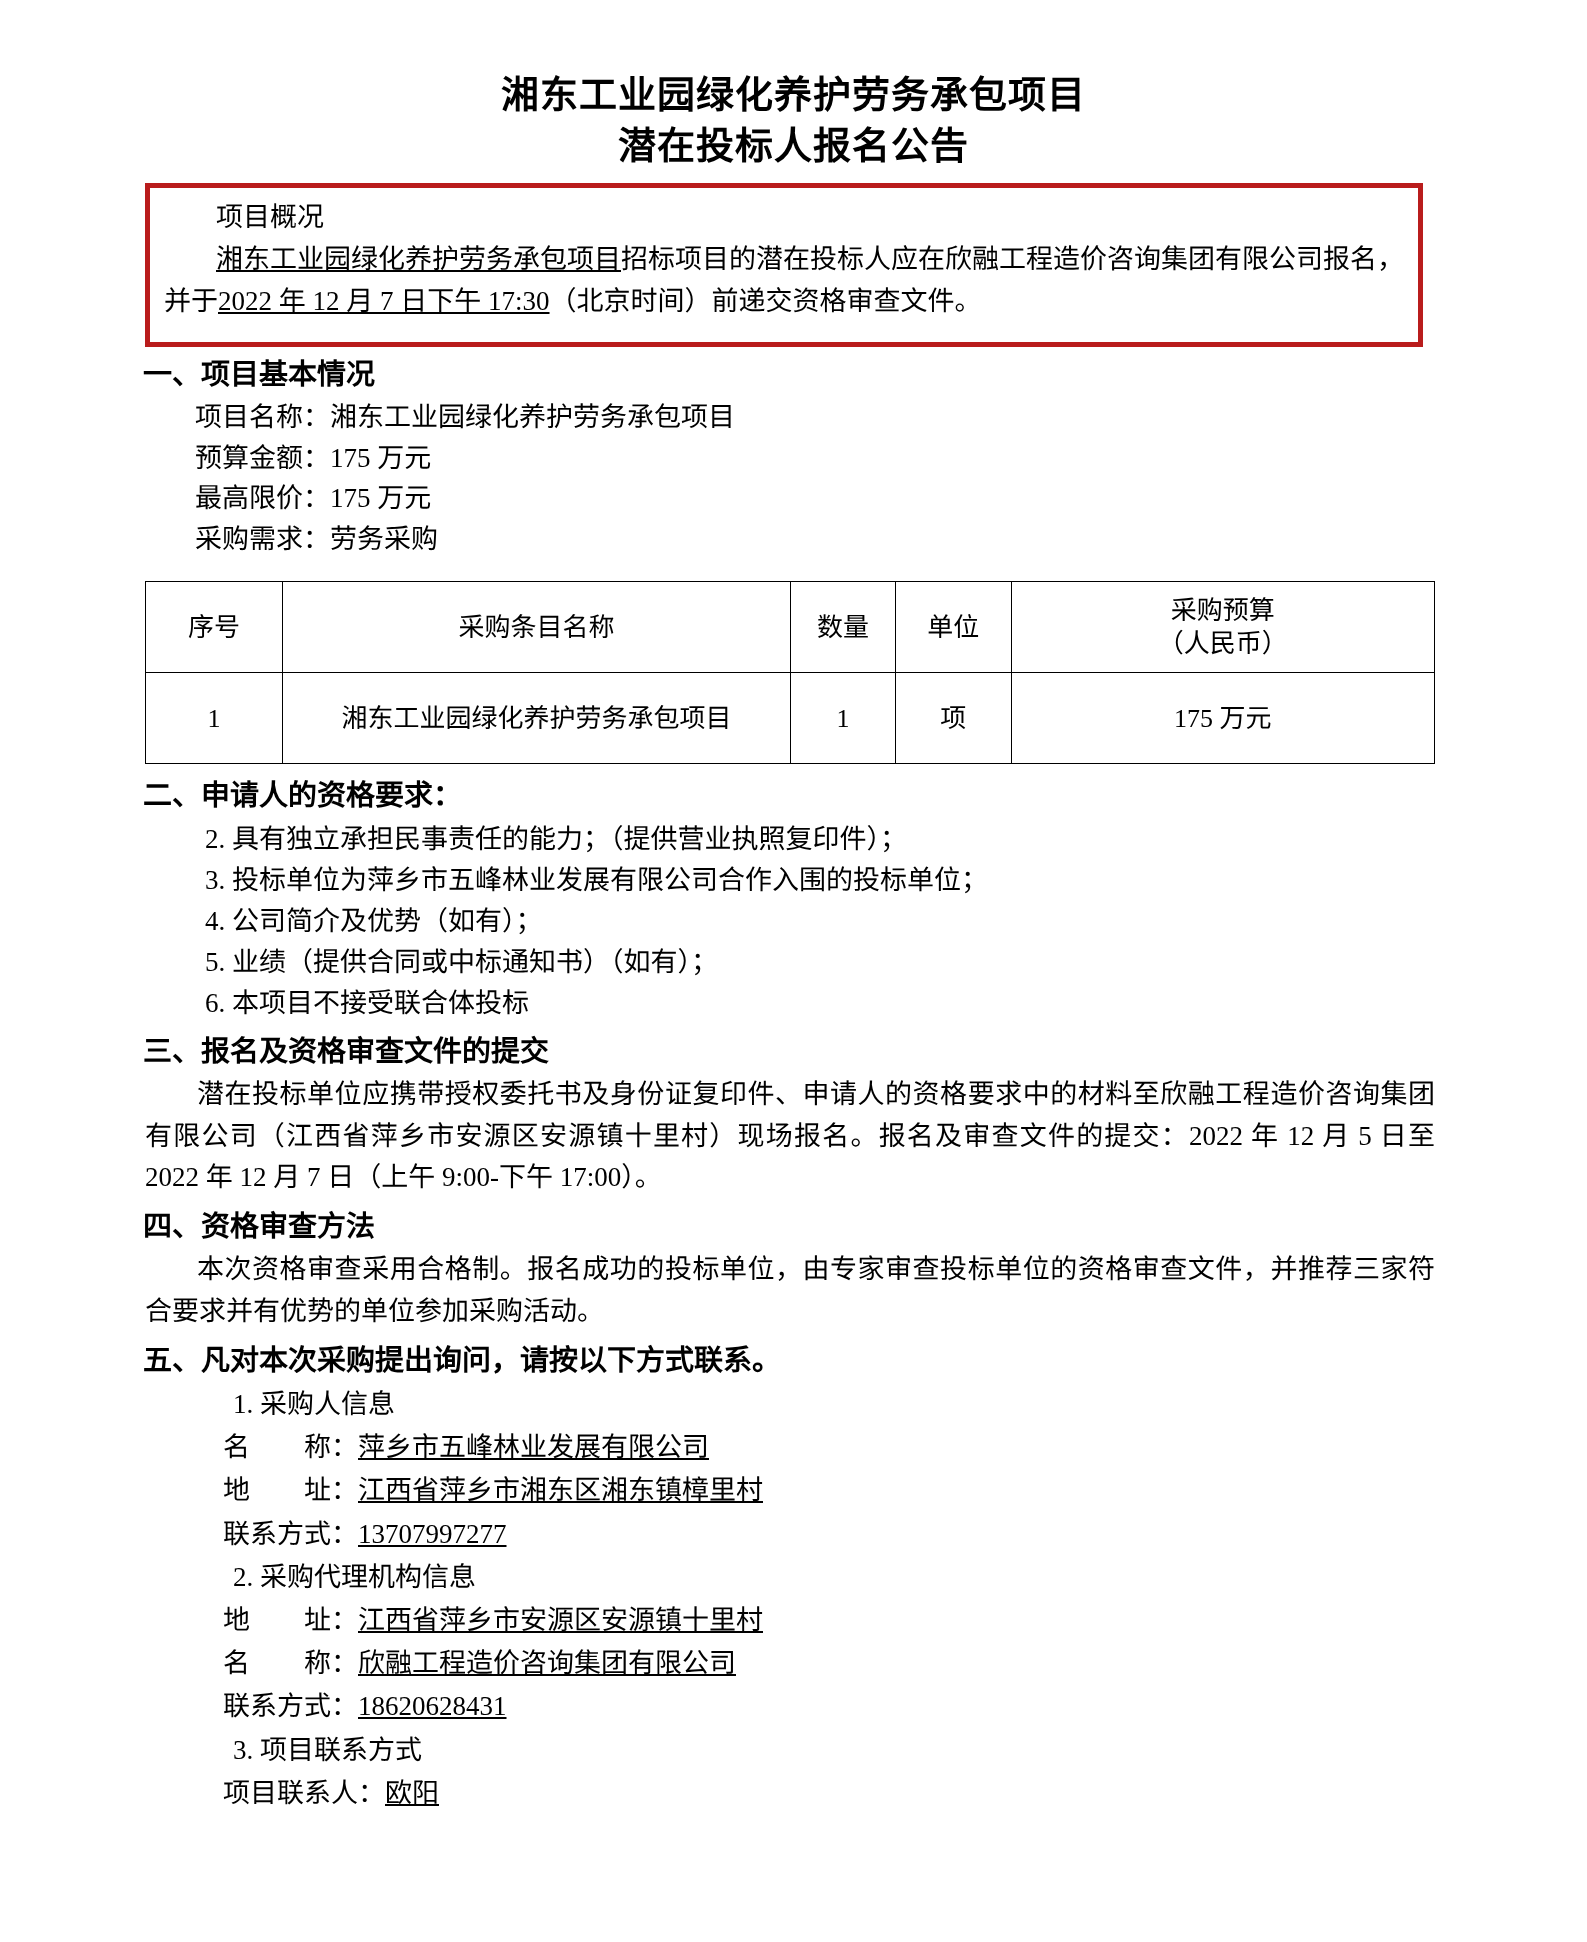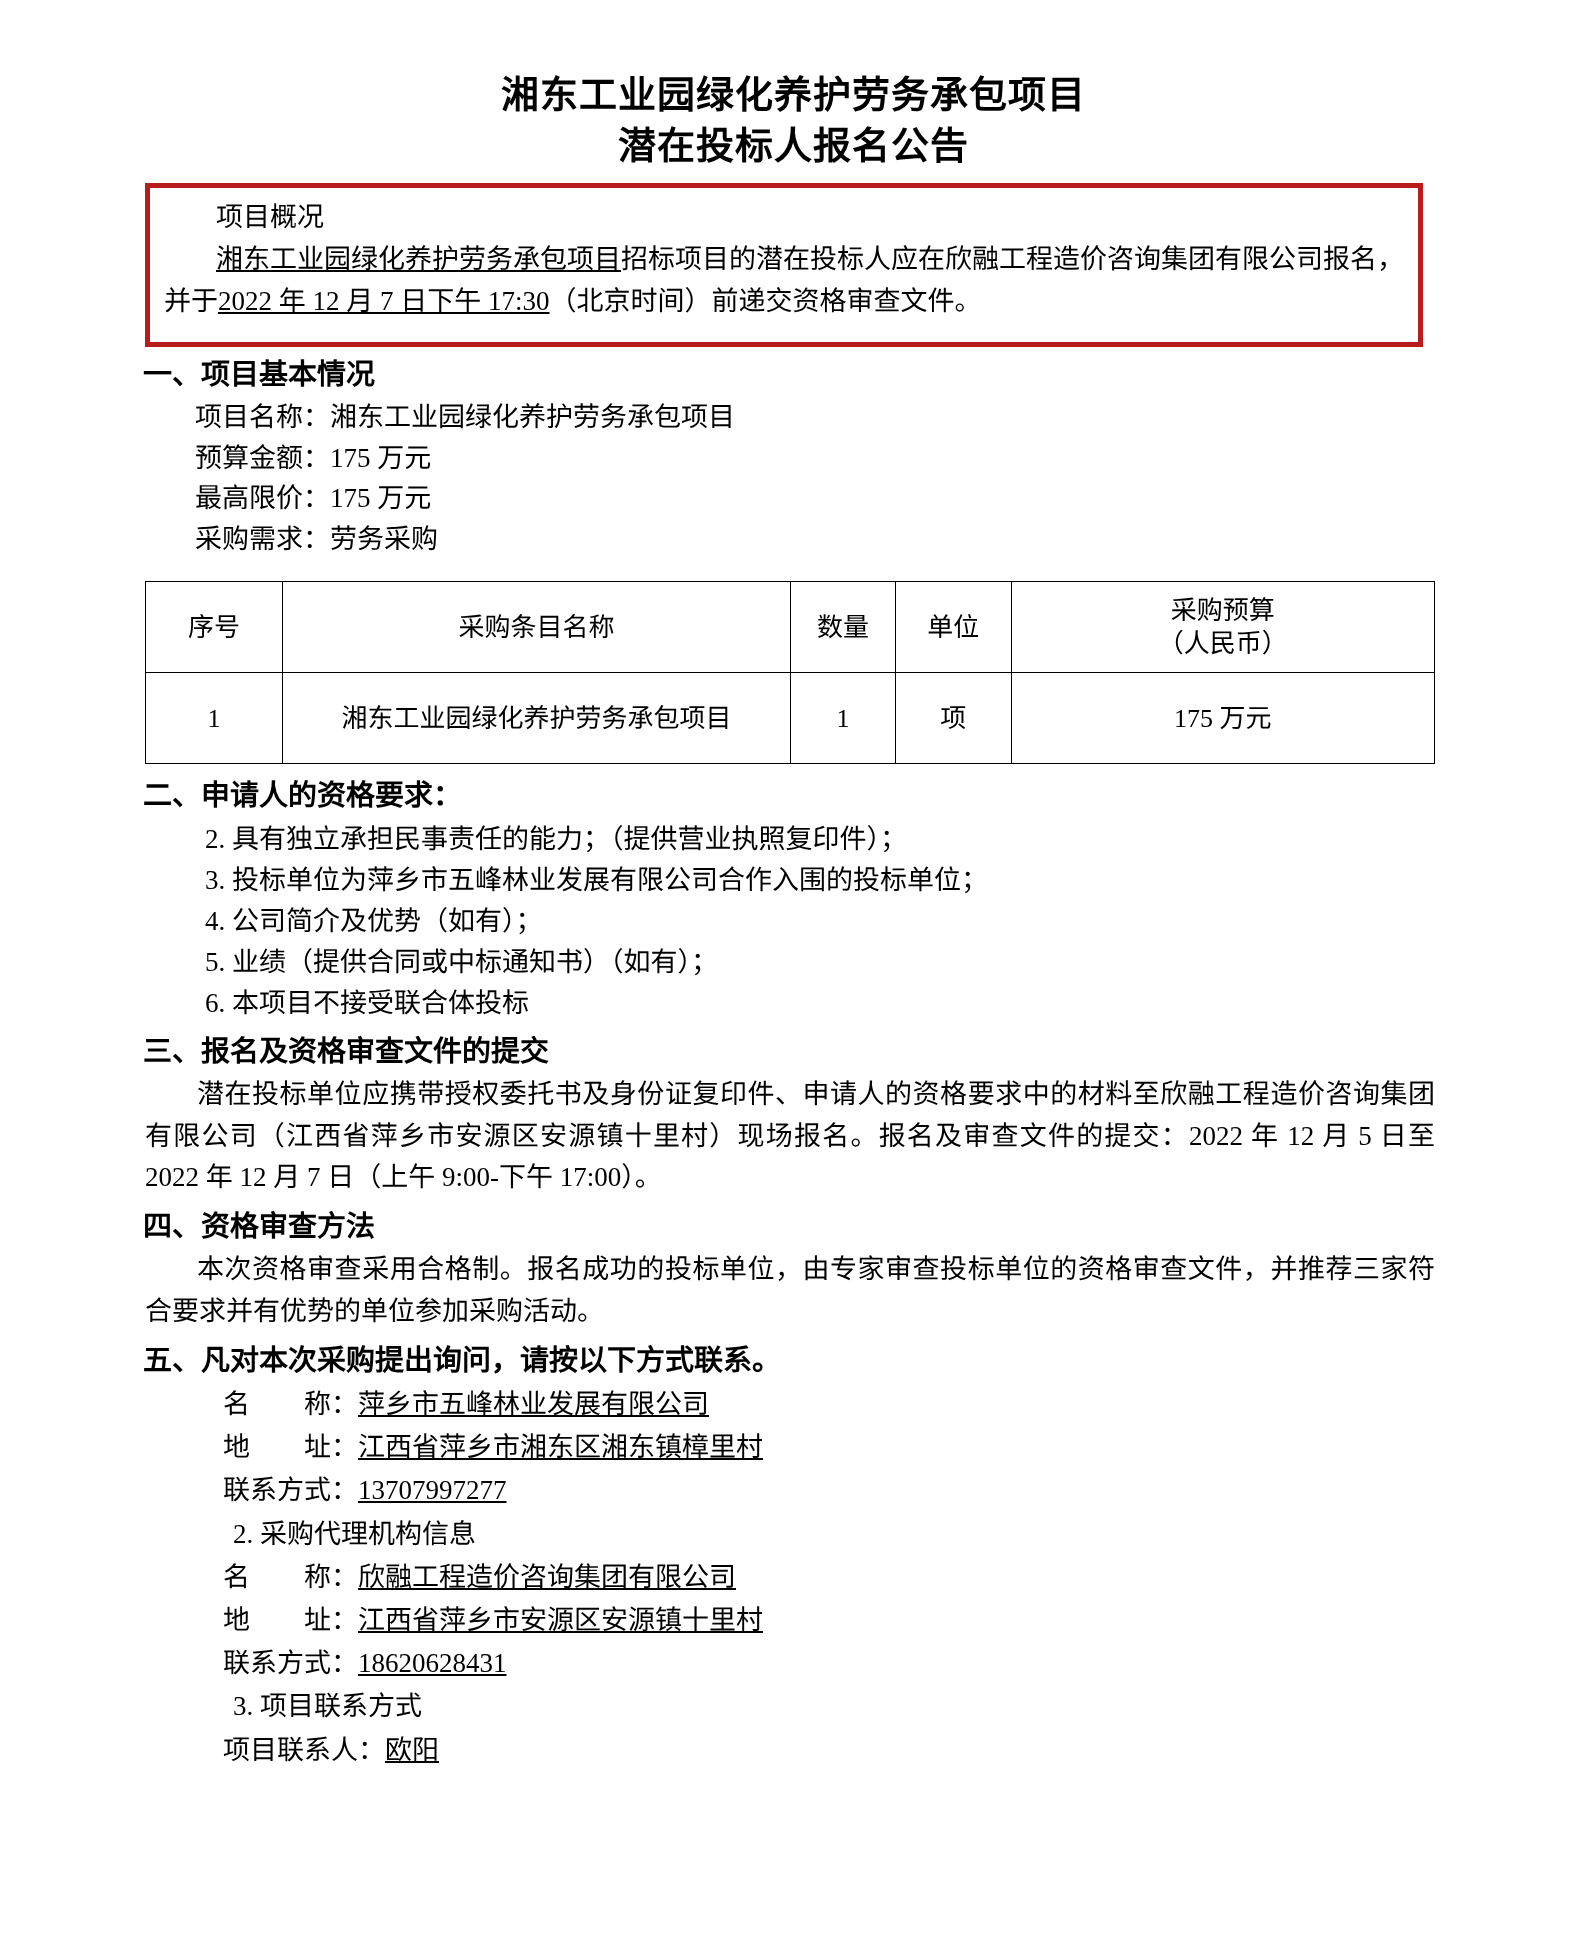--- a/index.html
+++ b/index.html
@@ -176,25 +176,26 @@
   <div class="indent-list">6. 本项目不接受联合体投标</div>
 
   <div class="sec-head">三、报名及资格审查文件的提交</div>
   <div class="para">潜在投标单位应携带授权委托书及身份证复印件、申请人的资格要求中的材料至欣融工程造价咨询集团有限公司（江西省萍乡市安源区安源镇十里村）现场报名。报名及审查文件的提交：2022 年 12 月 5 日至 2022 年 12 月 7 日（上午 9:00-下午 17:00）。</div>
 
   <div class="sec-head">四、资格审查方法</div>
   <div class="para">本次资格审查采用合格制。报名成功的投标单位，由专家审查投标单位的资格审查文件，并推荐三家符合要求并有优势的单位参加采购活动。</div>
 
   <div class="sec-head">五、凡对本次采购提出询问，请按以下方式联系。</div>
 
+  <div class="contact-sub">1. 采购人信息</div>
   <div class="contact-line"><span>名　　称：</span><span class="u">萍乡市五峰林业发展有限公司</span></div>
   <div class="contact-line"><span>地　　址：</span><span class="u">江西省萍乡市湘东区湘东镇樟里村</span></div>
   <div class="contact-line"><span>联系方式：</span><span class="u">13707997277</span></div>
 
   <div class="contact-sub">2. 采购代理机构信息</div>
+  <div class="contact-line"><span>地　　址：</span><span class="u">江西省萍乡市安源区安源镇十里村</span></div>
   <div class="contact-line"><span>名　　称：</span><span class="u">欣融工程造价咨询集团有限公司</span></div>
-  <div class="contact-line"><span>地　　址：</span><span class="u">江西省萍乡市安源区安源镇十里村</span></div>
   <div class="contact-line"><span>联系方式：</span><span class="u">18620628431</span></div>
 
   <div class="contact-sub">3. 项目联系方式</div>
   <div class="contact-line"><span>项目联系人：</span><span class="u">欧阳</span></div>
 
 </div>
 
 </body></html>

